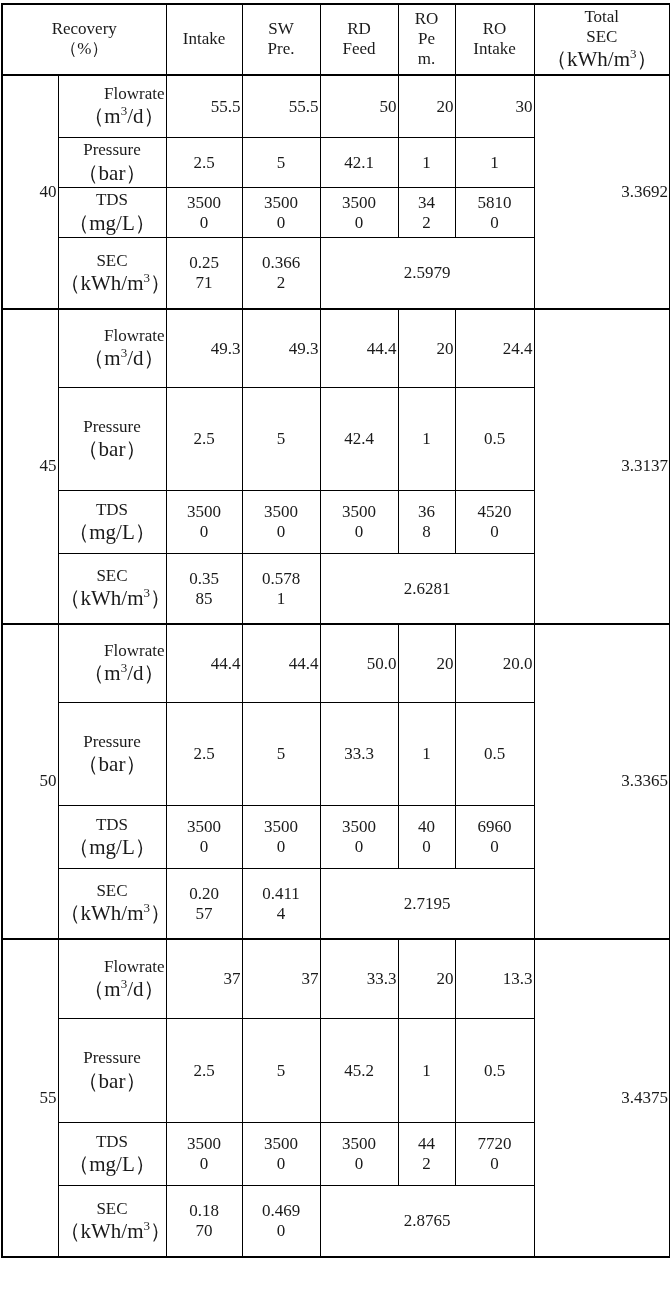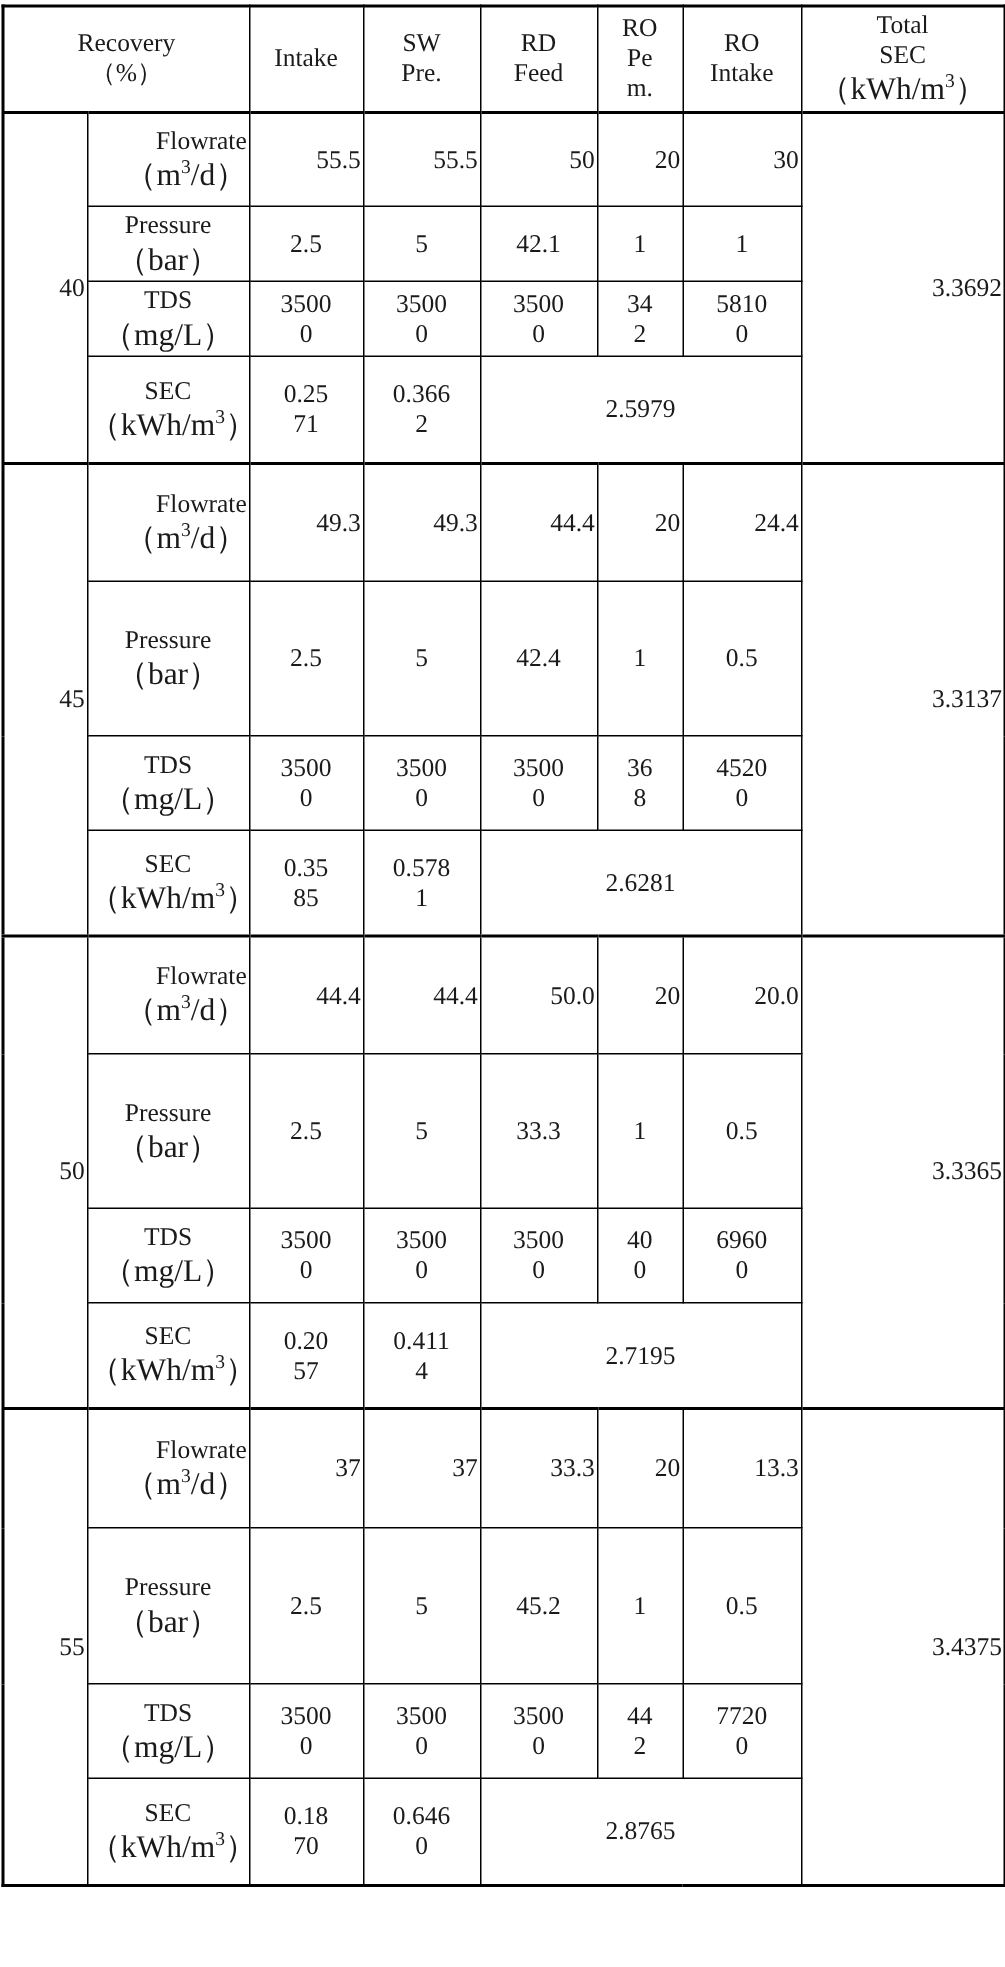--- a/index.html
+++ b/index.html
@@ -518,21 +518,21 @@
         </span>
       </td>
       <td>
             <span class="cell-lines">
               <span class="ln">0.18</span>
               <span class="ln">70</span>
             </span>
           </td>
       <td>
             <span class="cell-lines">
-              <span class="ln">0.646</span>
+              <span class="ln">0.469</span>
               <span class="ln">0</span>
             </span>
           </td>
       <td colspan="3">2.8765</td>
     </tr>
 
   </tbody>
 </table>
 </div>
 

